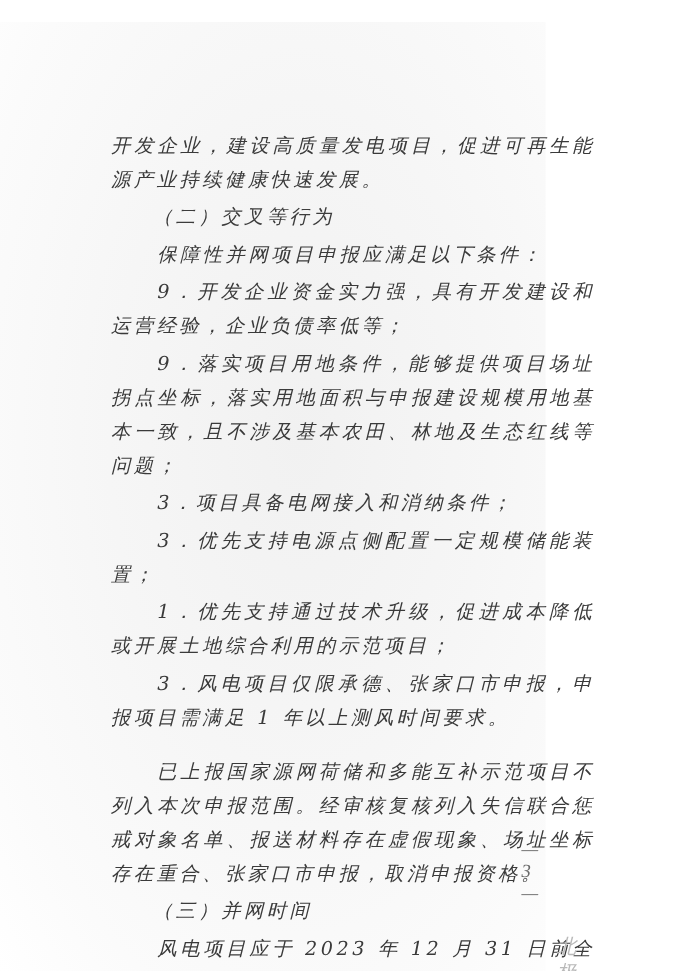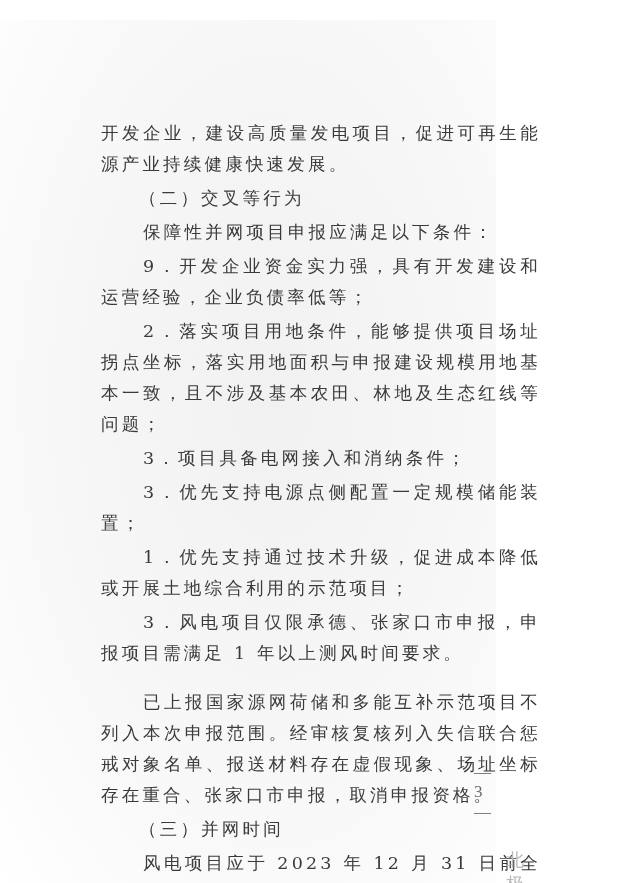--- a/index.html
+++ b/index.html
@@ -13,20 +13,21 @@
       overflow: hidden;
       position: relative;
     }
     .page {
       position: absolute;
       left: 0; top: 0;
       width: 496px;
       height: 883px;
       background:
         radial-gradient(ellipse at 55% 45%, #f1f1f1 0%, #f6f6f6 45%, #fbfbfb 80%, #ffffff 100%);
+      font-style: italic;
     }
     .scan-edge {
       position: absolute;
       left: 0; top: 0;
       width: 625px; height: 20px;
       background: #ffffff;
     }
     .body-text {
       position: absolute;
       left: 101px;
@@ -84,21 +85,21 @@
 
   <div class="body-text">
     <p class="para">开发企业，建设高质量发电项目，促进可再生能源产业持续健康快速发展。</p>
     <div class="gap"></div>
     <p class="para heading">（二）交叉等行为</p>
     <div class="gap"></div>
     <p class="para indent">保障性并网项目申报应满足以下条件：</p>
     <div class="gap"></div>
     <p class="para indent">9．开发企业资金实力强，具有开发建设和运营经验，企业负债率低等；</p>
     <div class="gap"></div>
-    <p class="para indent">2．落实项目用地条件，能够提供项目场址拐点坐标，落实用地面积与申报建设规模用地基本一致，且不涉及基本农田、林地及生态红线等问题；</p>
+    <p class="para indent">9．落实项目用地条件，能够提供项目场址拐点坐标，落实用地面积与申报建设规模用地基本一致，且不涉及基本农田、林地及生态红线等问题；</p>
     <div class="gap"></div>
     <p class="para indent">3．项目具备电网接入和消纳条件；</p>
     <div class="gap"></div>
     <p class="para indent">3．优先支持电源点侧配置一定规模储能装置；</p>
     <div class="gap"></div>
     <p class="para indent">1．优先支持通过技术升级，促进成本降低或开展土地综合利用的示范项目；</p>
     <div class="gap"></div>
     <p class="para indent">3．风电项目仅限承德、张家口市申报，申报项目需满足 1 年以上测风时间要求。</p>
     <div class="gap" style="height:18px"></div>
     <p class="para indent">已上报国家源网荷储和多能互补示范项目不列入本次申报范围。经审核复核列入失信联合惩戒对象名单、报送材料存在虚假现象、场址坐标存在重合、张家口市申报，取消申报资格。</p>

